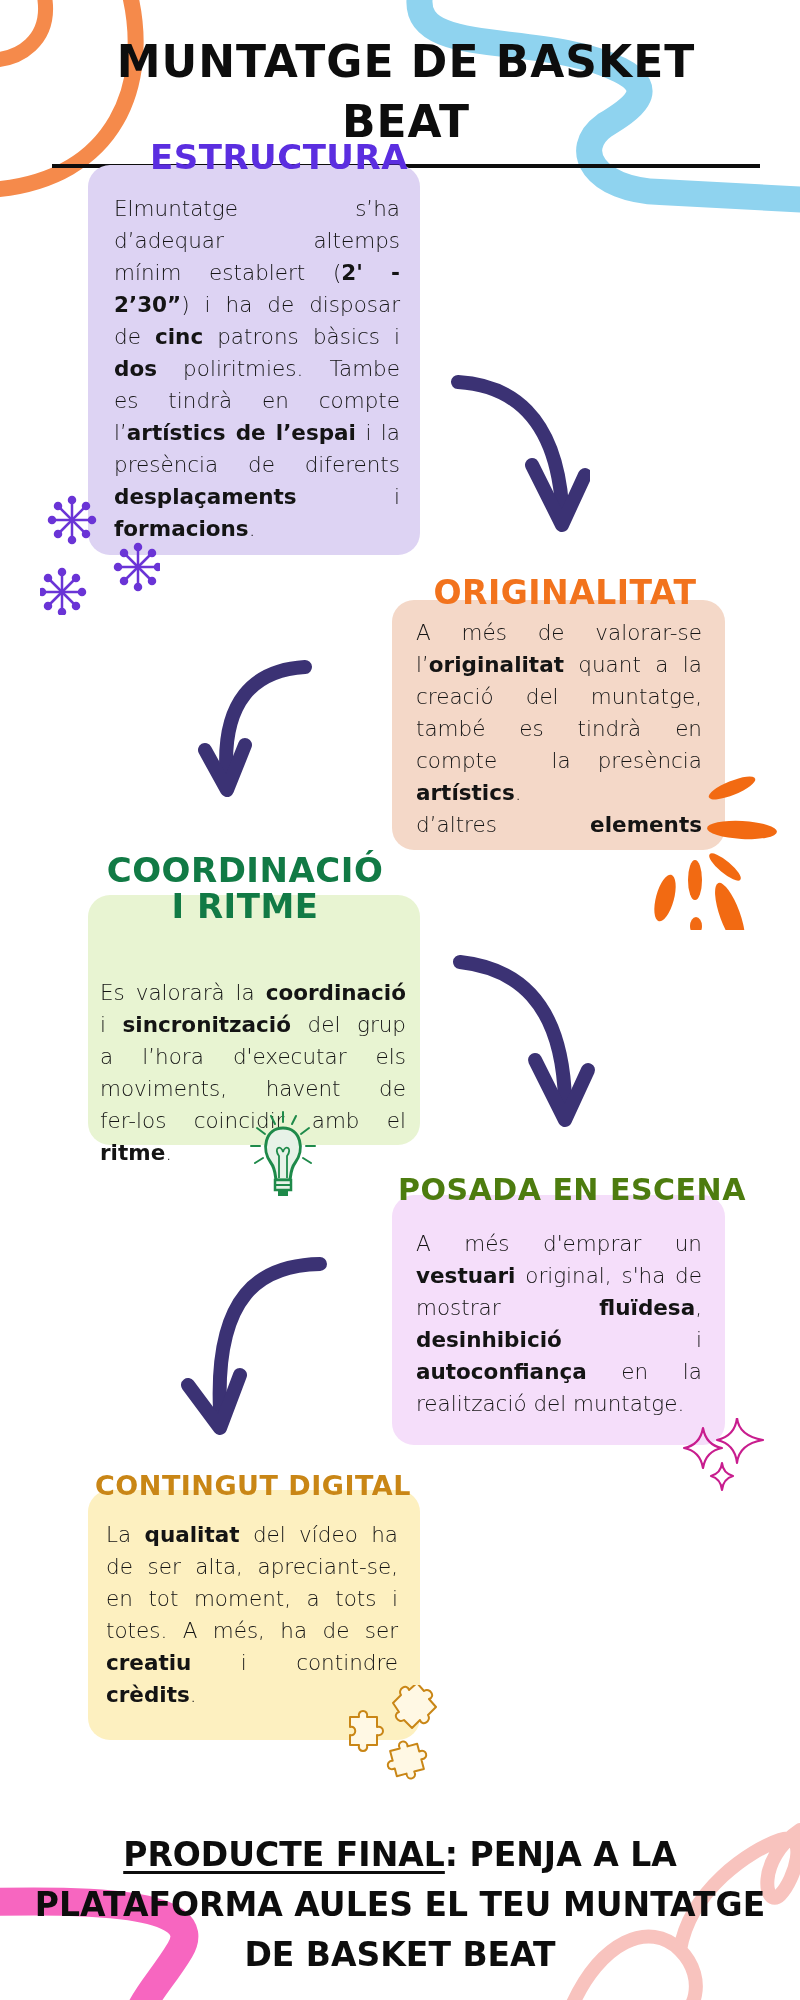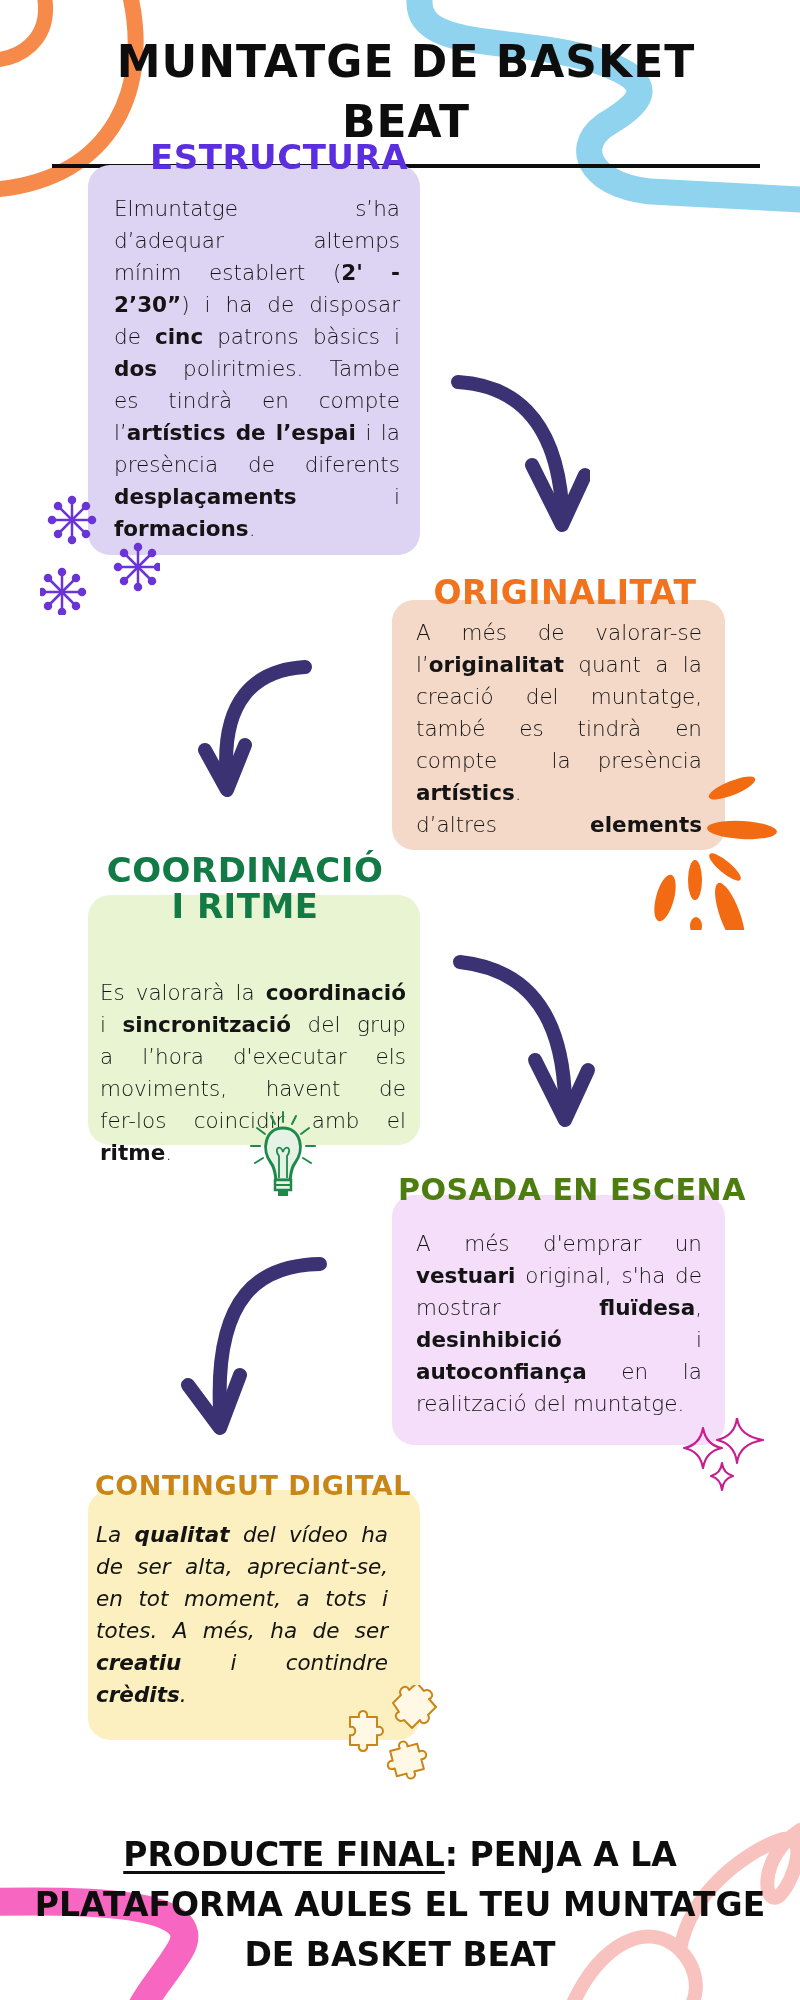--- a/index.html
+++ b/index.html
@@ -222,21 +222,21 @@
   </g>
 </svg>
 
 <svg class="deco" style="left:180px;top:1250px" width="150" height="190" viewBox="0 0 150 190">
   <path d="M140 14 C 80 15, 35 45, 40 160" fill="none" stroke="#3b3274" stroke-width="14" stroke-linecap="round"></path>
   <path d="M8 135 L 40 178 L 60 125" fill="none" stroke="#3b3274" stroke-width="14" stroke-linecap="round" stroke-linejoin="round"></path>
 </svg>
 
 <div class="heading" style="left:88px;top:1470px;width:330px;font-size:27px;color:#c98616;">CONTINGUT DIGITAL</div>
 <div class="card" style="left:88px;top:1490px;width:332px;height:250px;background:#fdf0c0;"></div>
-<div class="card-text" style="left:96px;top:1519px;width:292px;font-style:italic;">
+<div class="card-text" style="left:106px;top:1519px;width:292px;">
     <div class="line"><span>La </span><span class="b">qualitat</span><span> del vídeo ha</span></div>
     <div class="line"><span>de ser alta, apreciant-se,</span></div>
     <div class="line"><span>en tot moment, a tots i</span></div>
     <div class="line"><span>totes. A més, ha de ser</span></div>
     <div class="line"><span class="b">creatiu</span><span> i contindre</span></div>
     <div class="line last"><span class="b">crèdits</span><span>.</span></div>
   </div>
 
 <svg class="deco" style="left:345px;top:1685px;z-index:4" width="105" height="95" viewBox="0 0 105 95">
   <g fill="#fff8e4" stroke="#c98616" stroke-width="2" stroke-linejoin="round">

